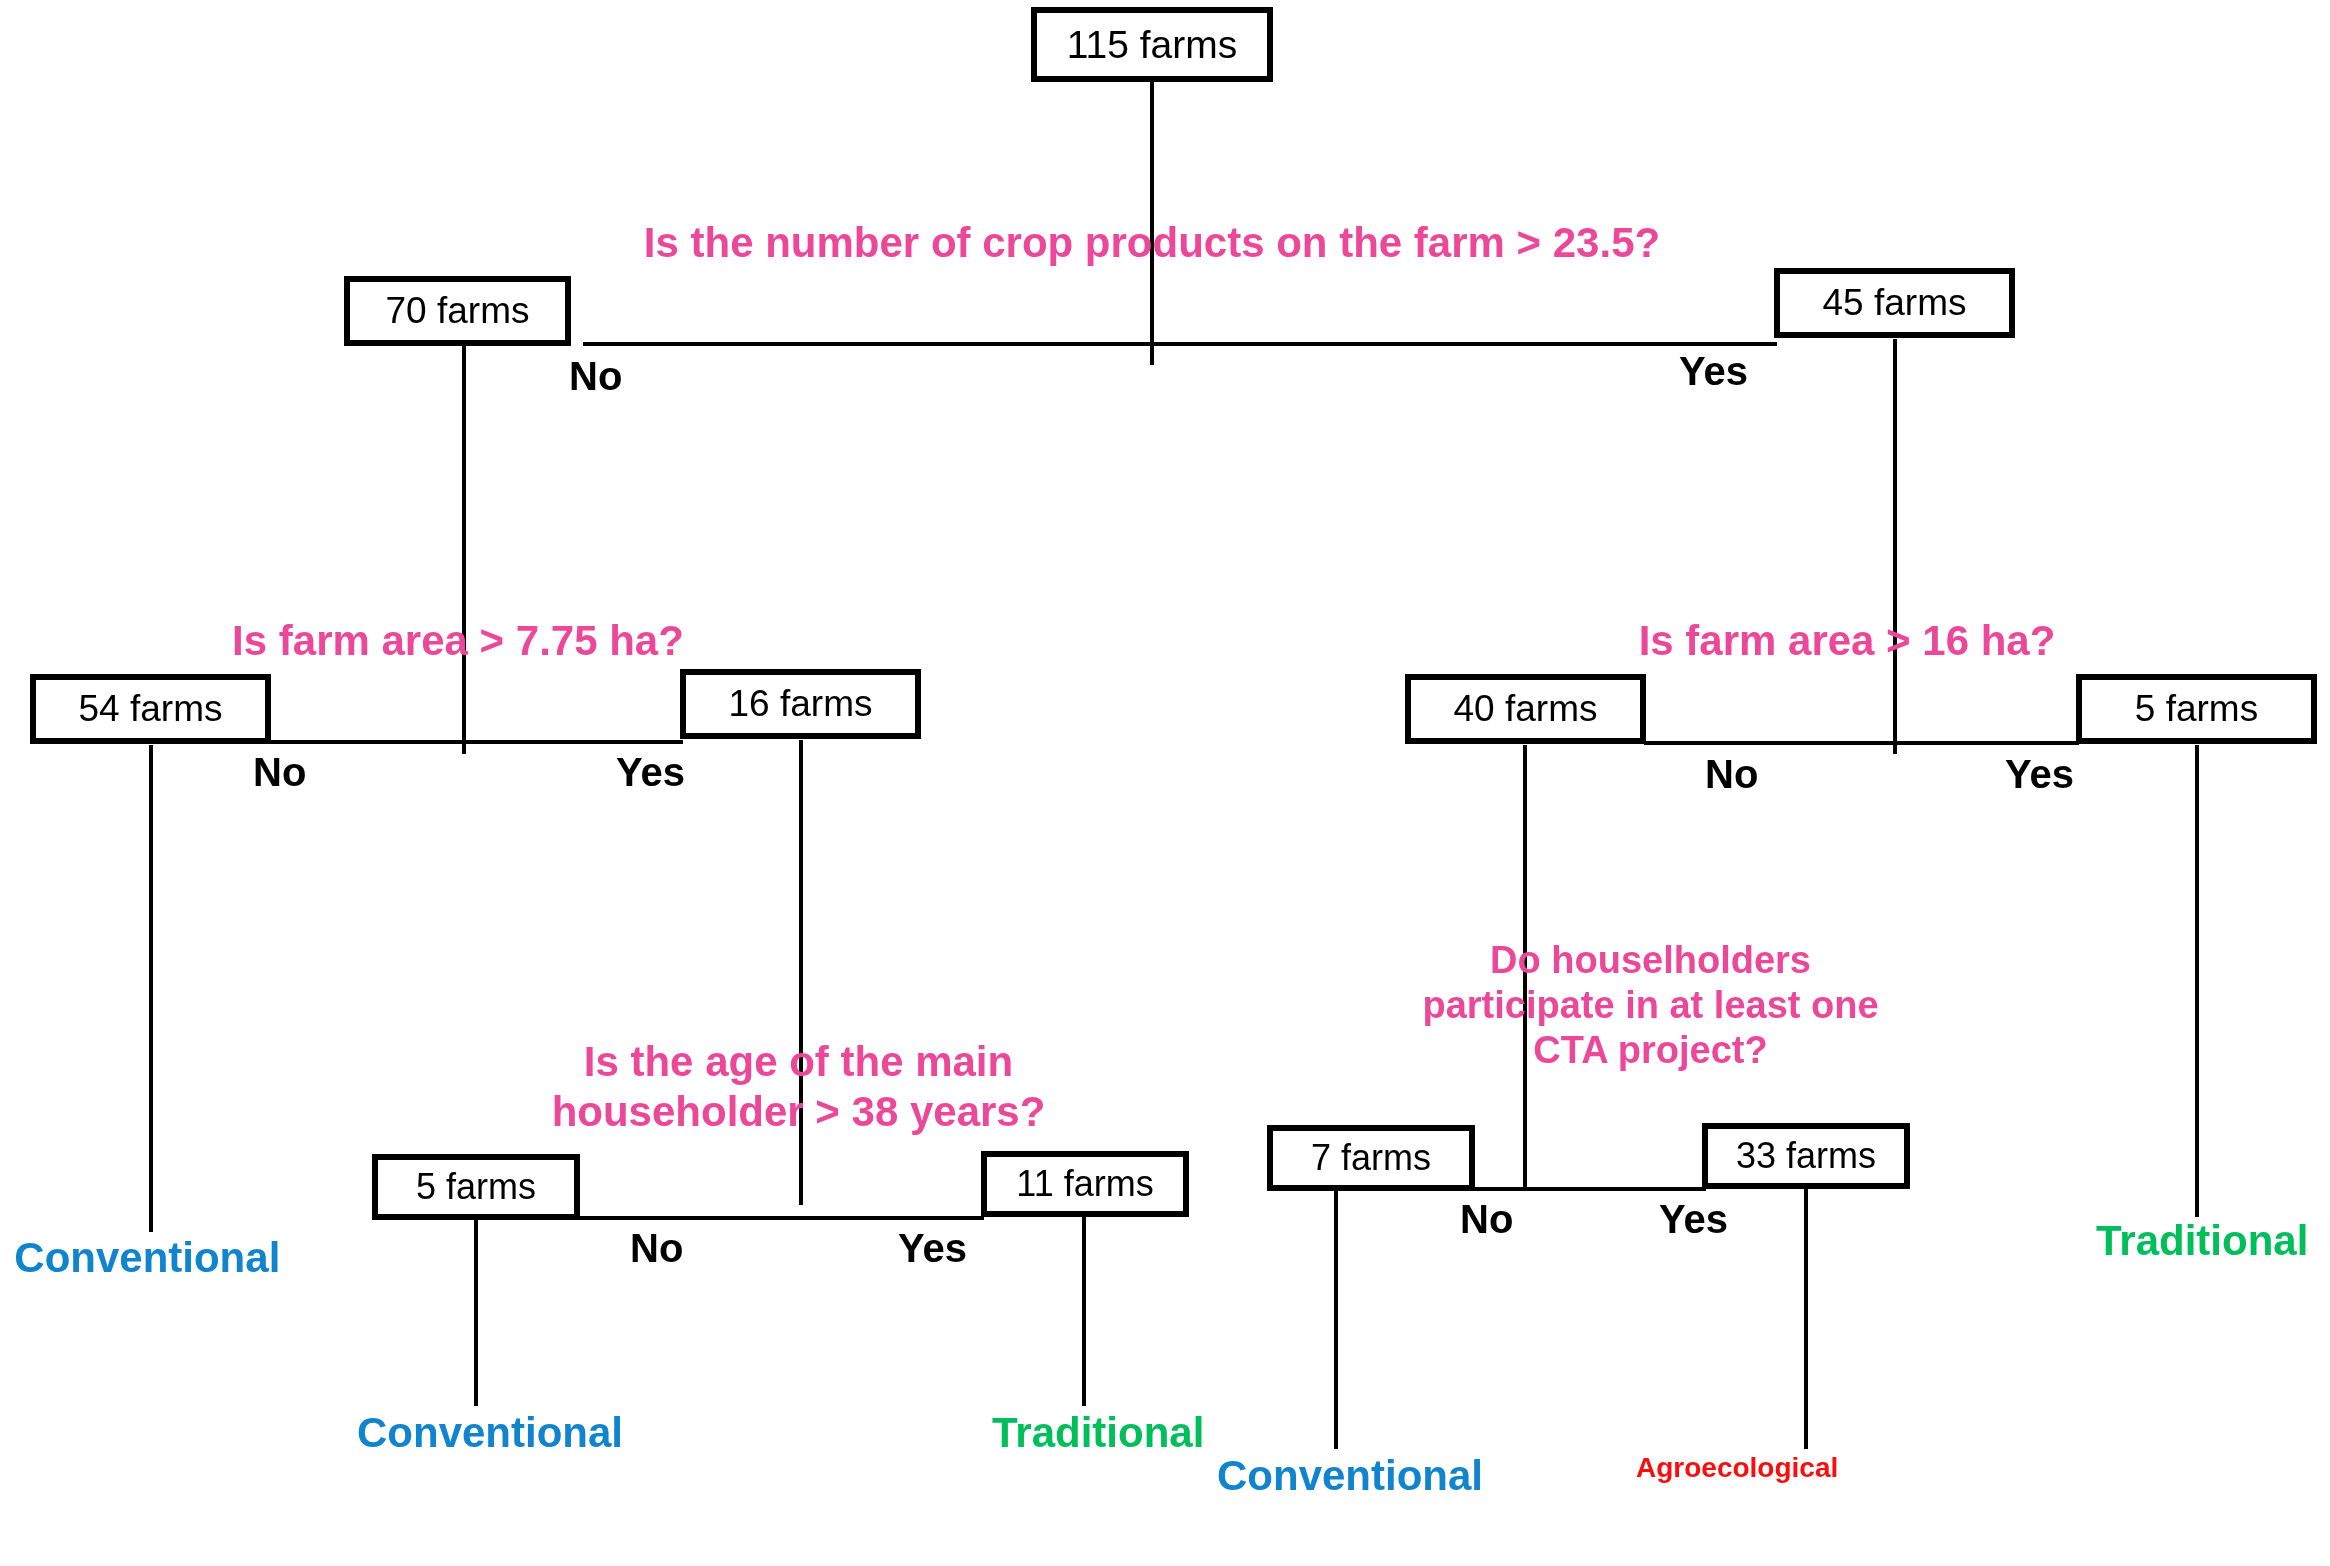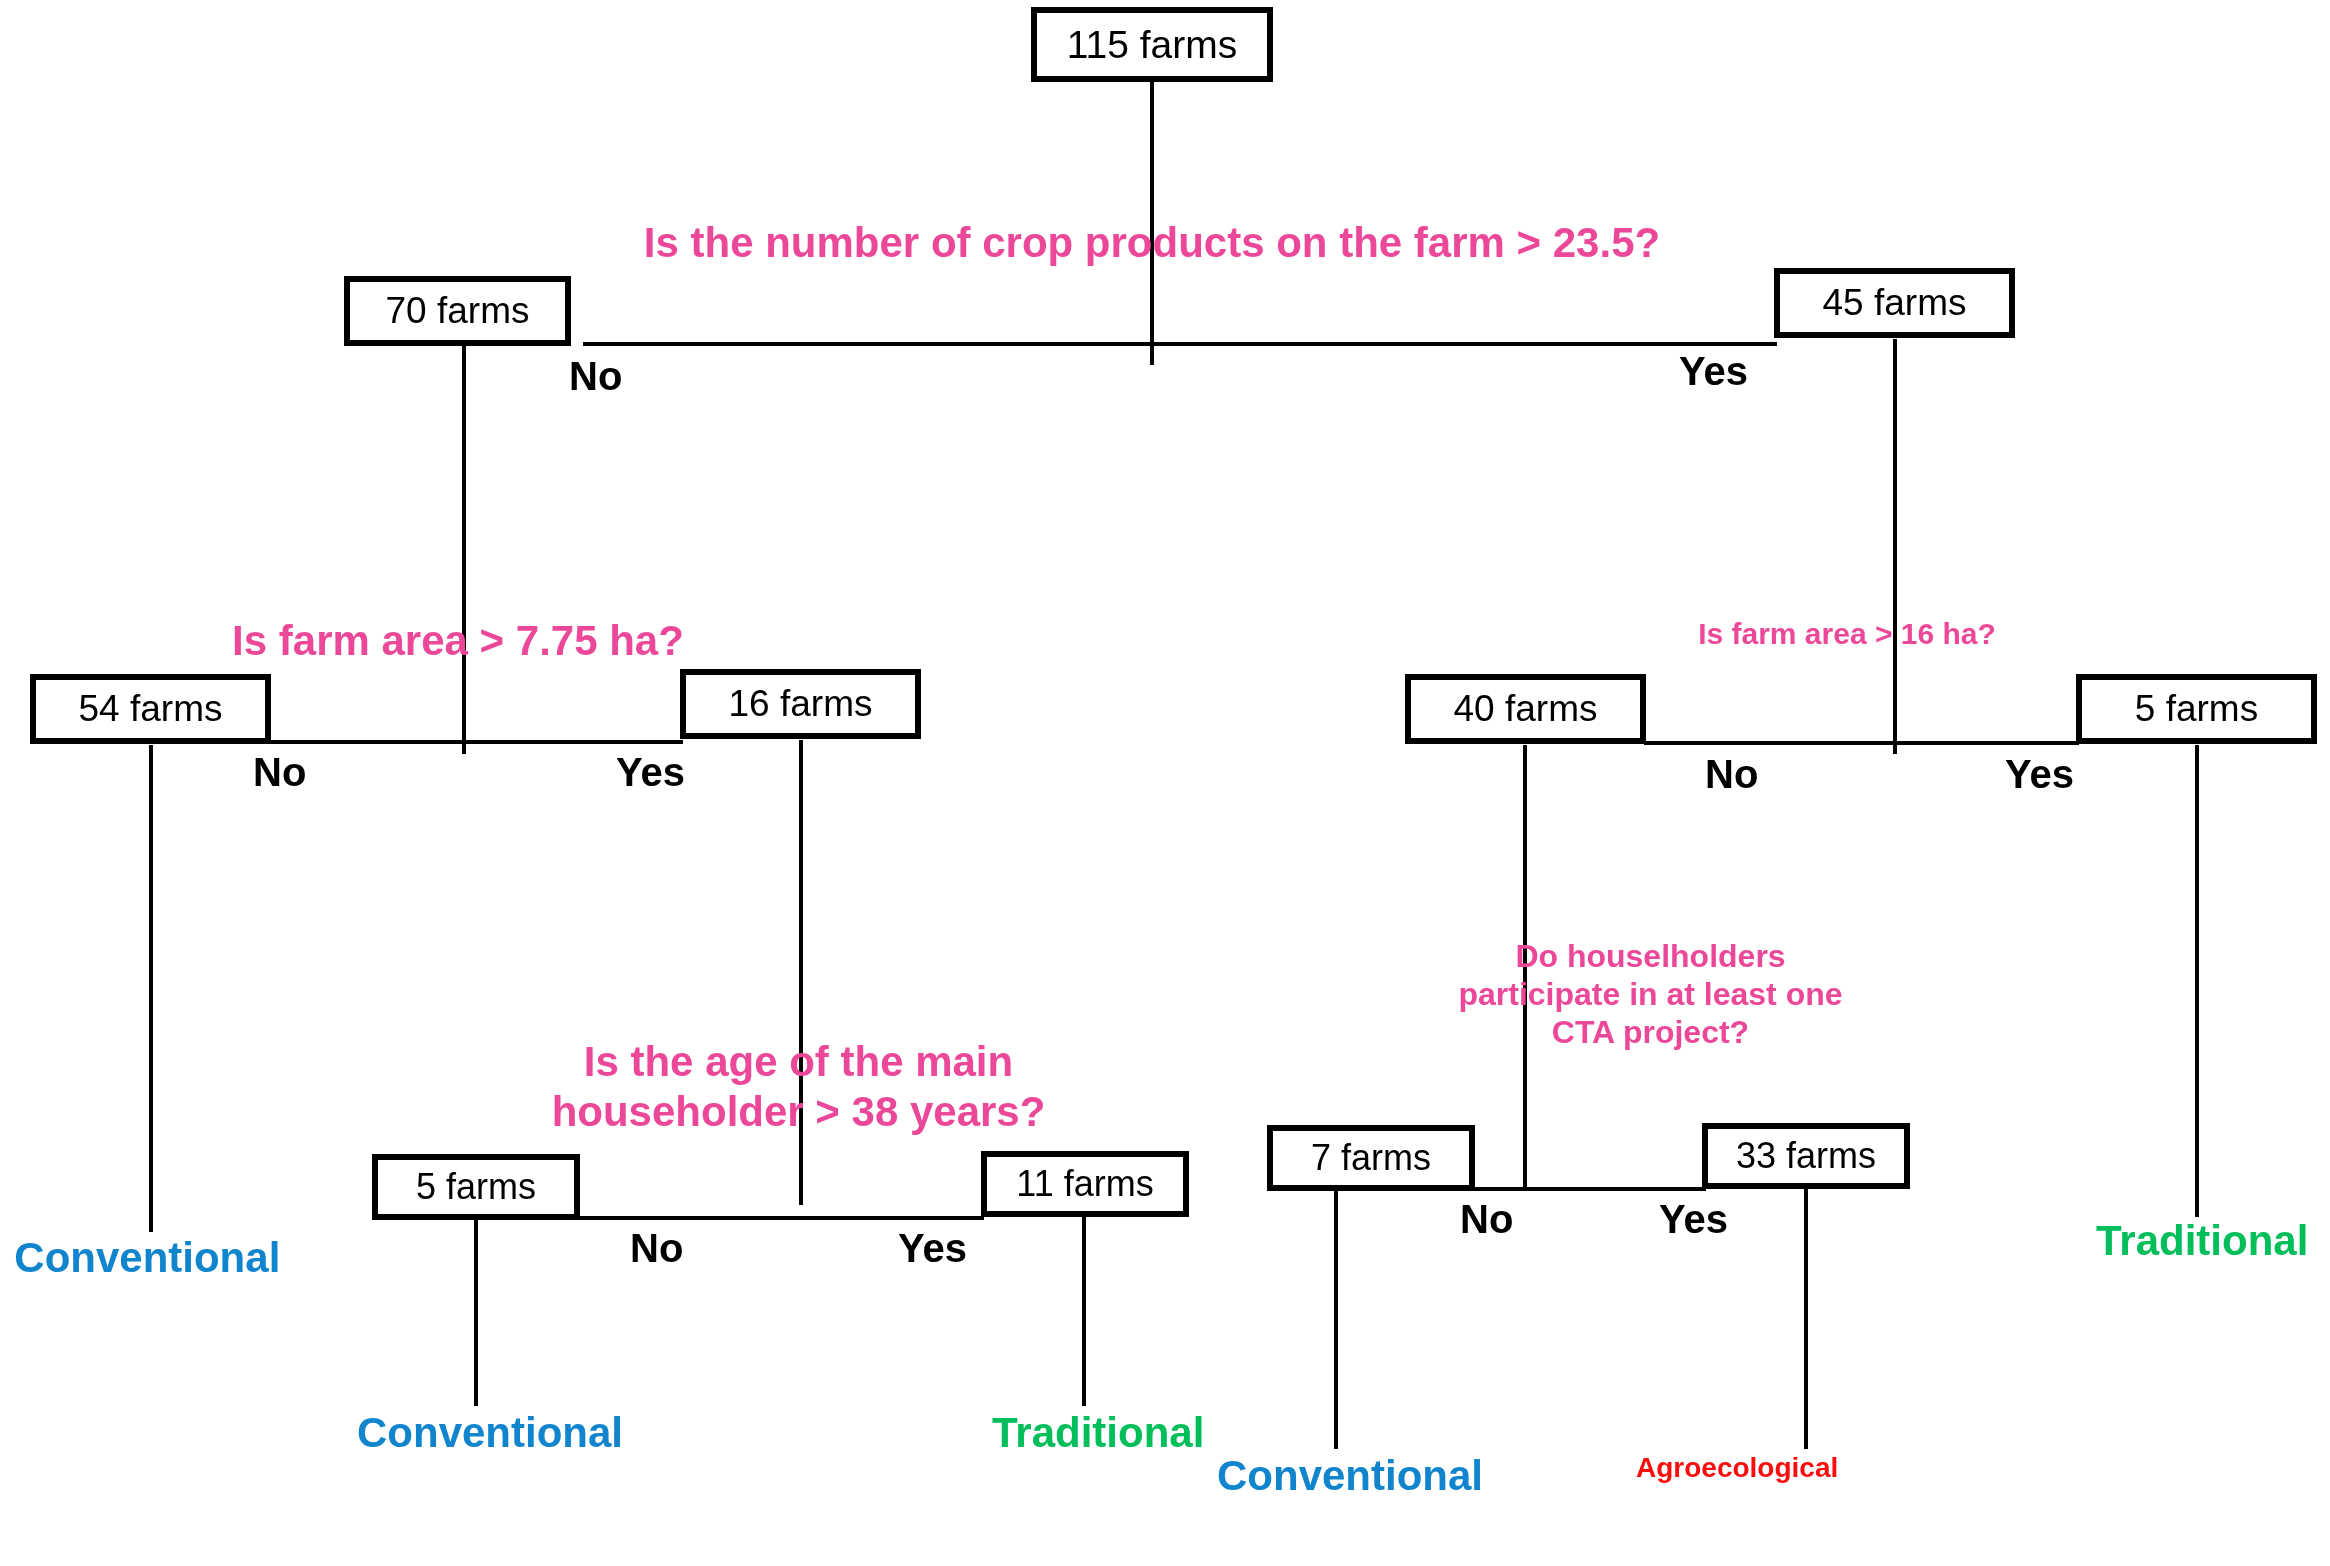--- a/index.html
+++ b/index.html
@@ -131,40 +131,40 @@
   <div class="branch-label" style="left:898px; top:1226px; font-size:40px;">Yes</div>
 
   <div class="vline" style="left:474px; top:1218px; height:188px;"></div>
   <div class="leaf-label" style="left:357px; top:1409px; font-size:42px; color:#1184CE;">Conventional</div>
 
   <div class="vline" style="left:1082px; top:1216px; height:190px;"></div>
   <div class="leaf-label" style="left:992px; top:1409px; font-size:42px; color:#00BE5A;">Traditional</div>
 
   <div class="vline" style="left:1893px; top:339px; height:415px;"></div>
 
-  <div class="question" style="left:1525px; top:616px; width:644px; font-size:30px;">Is farm area &gt; 16 ha?</div>
+  <div class="question" style="left:1525px; top:616px; width:644px; font-size:42px;">Is farm area &gt; 16 ha?</div>
 
   <div class="node-box" style="left:1405px; top:674px; width:241px; height:70px; font-size:37px;">
     <span>40 farms</span>
   </div>
   <div class="node-box" style="left:2076px; top:674px; width:241px; height:70px; font-size:37px;">
     <span>5 farms</span>
   </div>
 
   <div class="hline" style="left:1644px; top:741px; width:435px;"></div>
 
   <div class="branch-label" style="left:1705px; top:752px; font-size:40px;">No</div>
   <div class="branch-label" style="left:2005px; top:752px; font-size:40px;">Yes</div>
 
   <div class="vline" style="left:1523px; top:745px; height:444px;"></div>
 
   <div class="vline" style="left:2195px; top:745px; height:472px;"></div>
   <div class="leaf-label" style="left:2096px; top:1217px; font-size:42px; color:#00BE5A;">Traditional</div>
 
-  <div class="question" style="left:1289px; top:938px; width:723px; font-size:32px;">Do houselholders
+  <div class="question" style="left:1289px; top:938px; width:723px; font-size:38px;">Do houselholders
 participate in at least one
 CTA project?</div>
 
   <div class="node-box" style="left:1267px; top:1125px; width:208px; height:66px; font-size:36px;">
     <span>7 farms</span>
   </div>
   <div class="node-box" style="left:1702px; top:1123px; width:208px; height:66px; font-size:36px;">
     <span>33 farms</span>
   </div>
 

